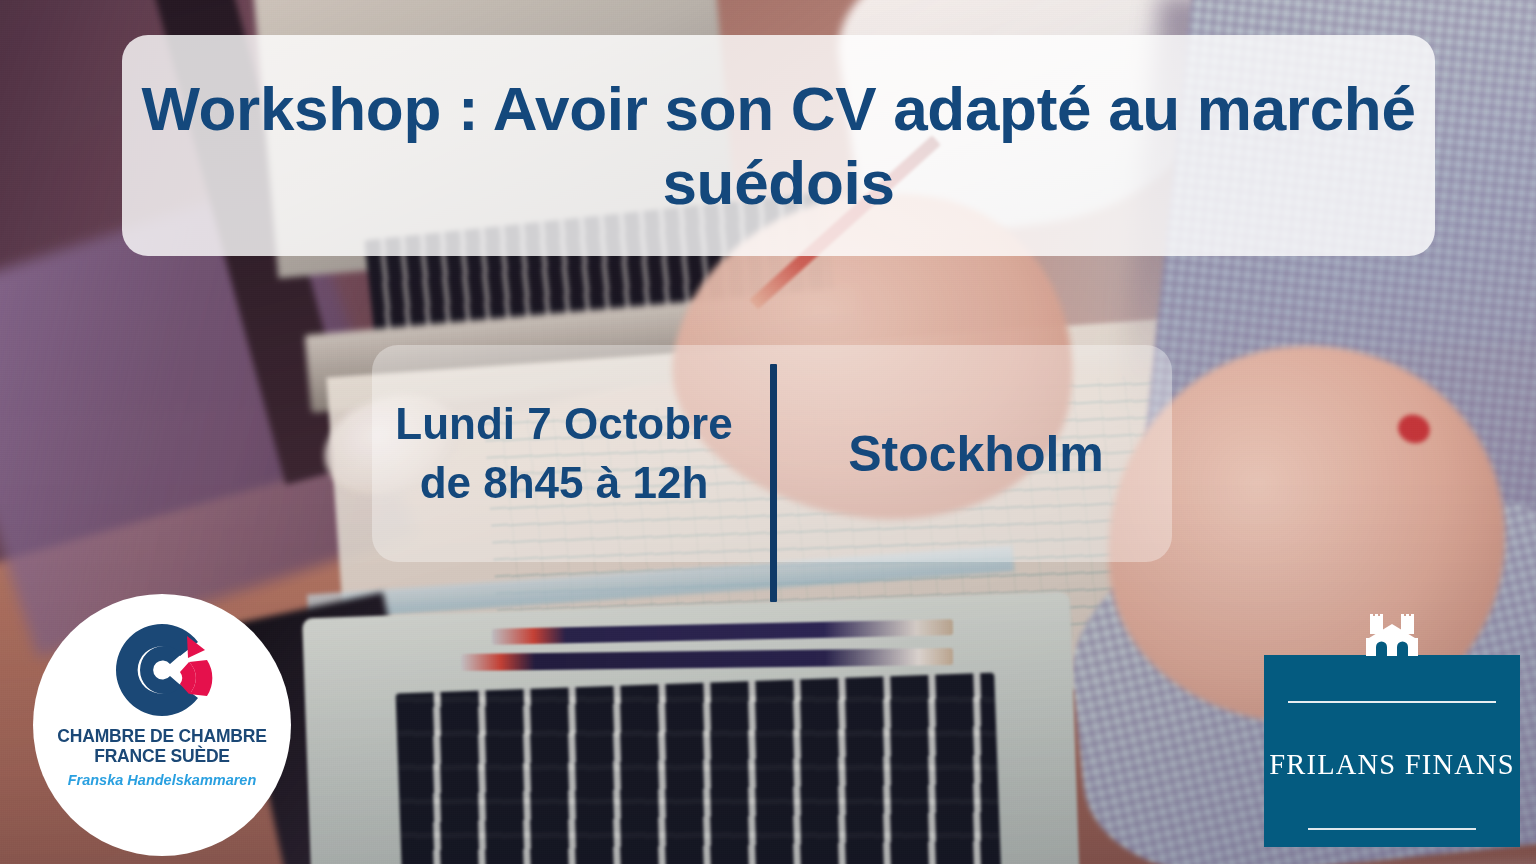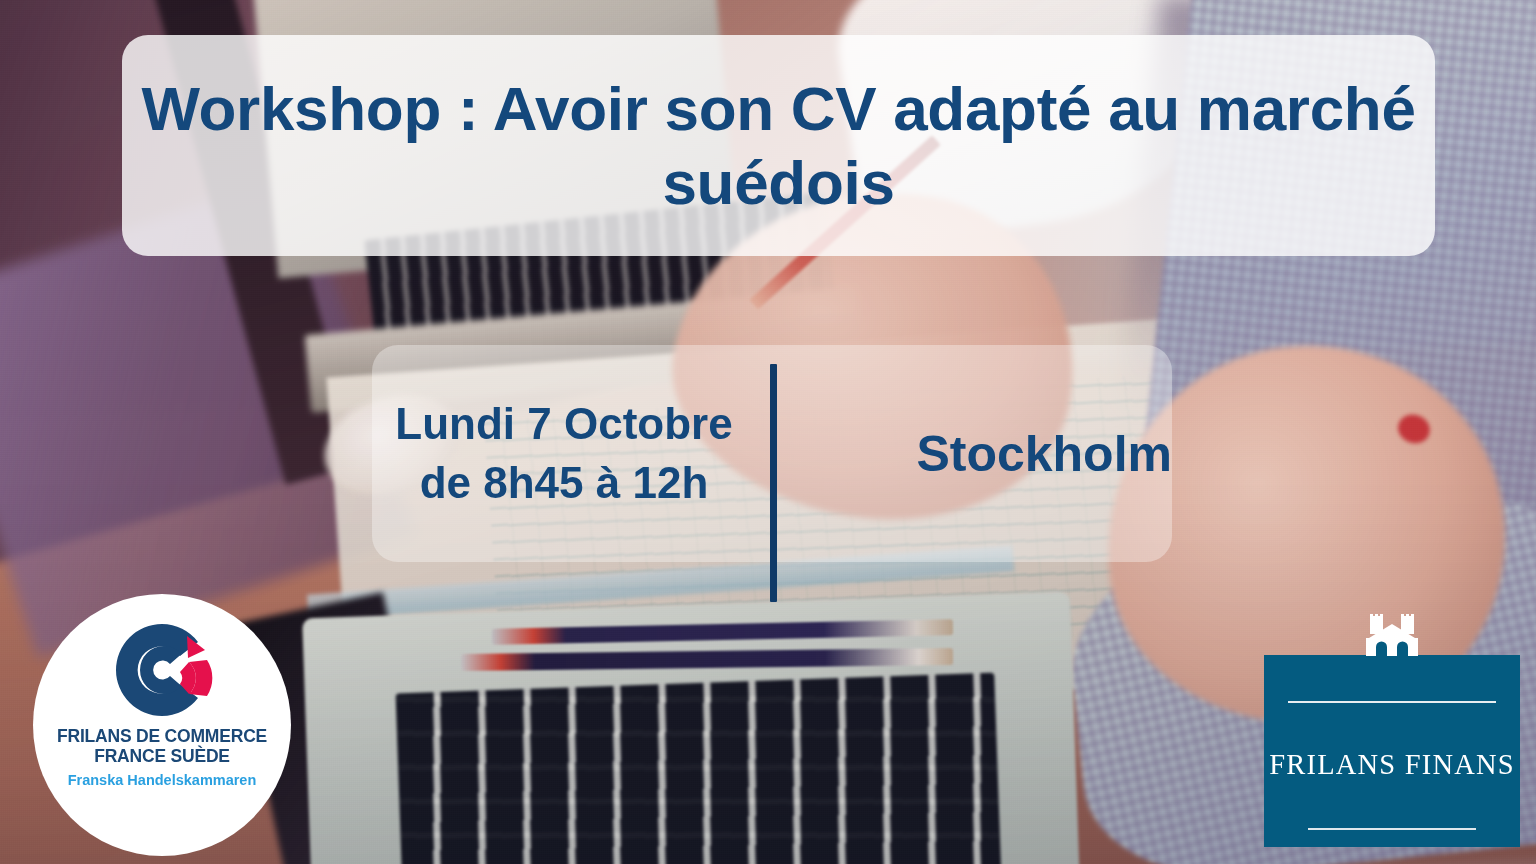--- a/index.html
+++ b/index.html
@@ -350,21 +350,21 @@
     position: absolute;
     left: 398px;
     top: 19px;
     width: 7px;
     height: 238px;
     background: #0f3a68;
     border-radius: 1px;
   }
   .info-place {
     flex: 1 1 auto;
-    text-align: right;
+    text-align: center;
     font-size: 50px;
     font-weight: bold;
     color: #14487c;
     padding-left: 10px;
     box-sizing: border-box;
   }
 
   
   .cci-logo {
     position: absolute;
@@ -405,20 +405,21 @@
     text-align: center;
     white-space: nowrap;
   }
   .cci-sub {
     margin-top: 5px;
     font-size: 14.5px;
     font-weight: bold;
     color: #2aa0e0;
     text-align: center;
     white-space: nowrap;
+    font-style: italic;
   }
 
   
   .ff-logo {
     position: absolute;
     left: 1264px;
     top: 655px;
     width: 256px;
     height: 192px;
     background: #045b80;
@@ -517,21 +518,21 @@
         <path d="M52 4 A46 46 0 1 0 52 96 A46 46 0 0 0 88 78 L70 64 A23.5 23.5 0 1 1 70 36 L88 22 A46 46 0 0 0 52 4 Z" fill="#1b4876"></path>
 
         <path d="M54 26 A24 24 0 1 0 54 74 A24 24 0 0 0 71.5 66 L60 56 A9.5 9.5 0 1 1 60 44 L71.5 34 A24 24 0 0 0 54 26 Z" fill="#1b4876"></path>
 
         <path d="M77 16 L95 30 L78 38 Z" fill="#e5114c"></path>
 
         <path d="M79 42 A22 22 0 0 1 79 74 L70 64 A10 10 0 0 0 70 52 Z" fill="#e5114c"></path>
         <path d="M79 42 L97 40 A33 33 0 0 1 97 76 L79 74 A22 22 0 0 0 79 42 Z" fill="#e5114c"></path>
       </svg>
     </span>
-    <div class="cci-line1">FRILANS DE COMMERCE</div>
+    <div class="cci-line1">CHAMBRE DE CHAMBRE</div>
     <div class="cci-line2">FRANCE SUÈDE</div>
     <div class="cci-sub">Franska Handelskammaren</div>
   </div>
 
   <div class="ff-logo">
     <div class="ff-inner">
       <span class="ff-emblem">
         <svg viewBox="0 0 62 44" width="62" height="44" aria-hidden="true">
 
           <rect x="9" y="4" width="13" height="18" fill="#ffffff"></rect>

